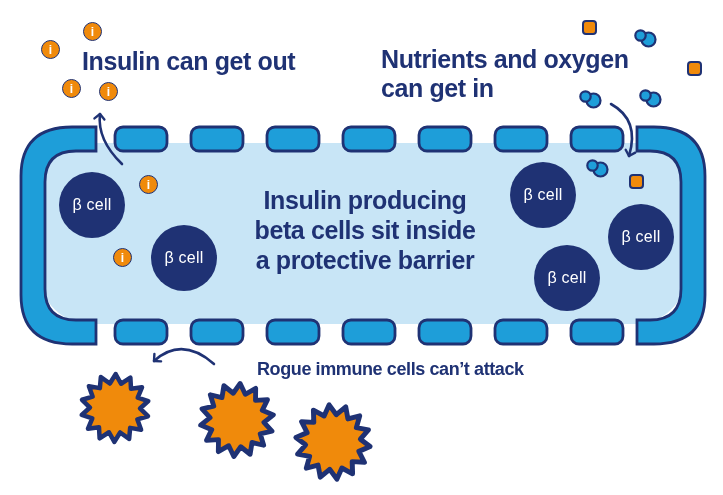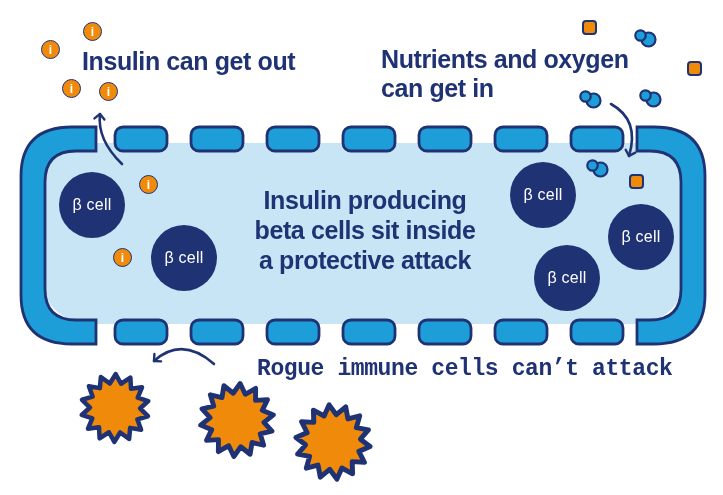--- a/index.html
+++ b/index.html
@@ -98,22 +98,22 @@
       <use href="#immune-shape" transform="translate(237,420) rotate(-8) scale(1.08)"></use>
       <use href="#immune-shape" transform="translate(333,442) rotate(7)  scale(1.1)"></use>
     </g>
   </svg>
 
   <div class="caption nowrap" style="left:82px;top:47px;text-align:right;">Insulin can get out</div>
   <div class="caption" style="left:381px;top:45px;width:330px;">Nutrients and oxygen
 can get in</div>
   <div class="caption center" style="left:212px;top:185px;width:306px;">Insulin producing
 beta cells sit inside
-a protective attack</div>
-  <div class="caption nowrap" style="left:257px;top:355px;font-size:23px;font-family:Liberation Mono, monospace;">Rogue immune cells can’t attack</div>
+a protective barrier</div>
+  <div class="caption nowrap" style="left:257px;top:355px;font-size:18px;">Rogue immune cells can’t attack</div>
 
   <div class="beta-cell" style="left:59px;top:172px;">
       <span>β cell</span>
     </div>
   <div class="beta-cell" style="left:151px;top:225px;">
       <span>β cell</span>
     </div>
   <div class="beta-cell" style="left:510px;top:162px;">
       <span>β cell</span>
     </div>

